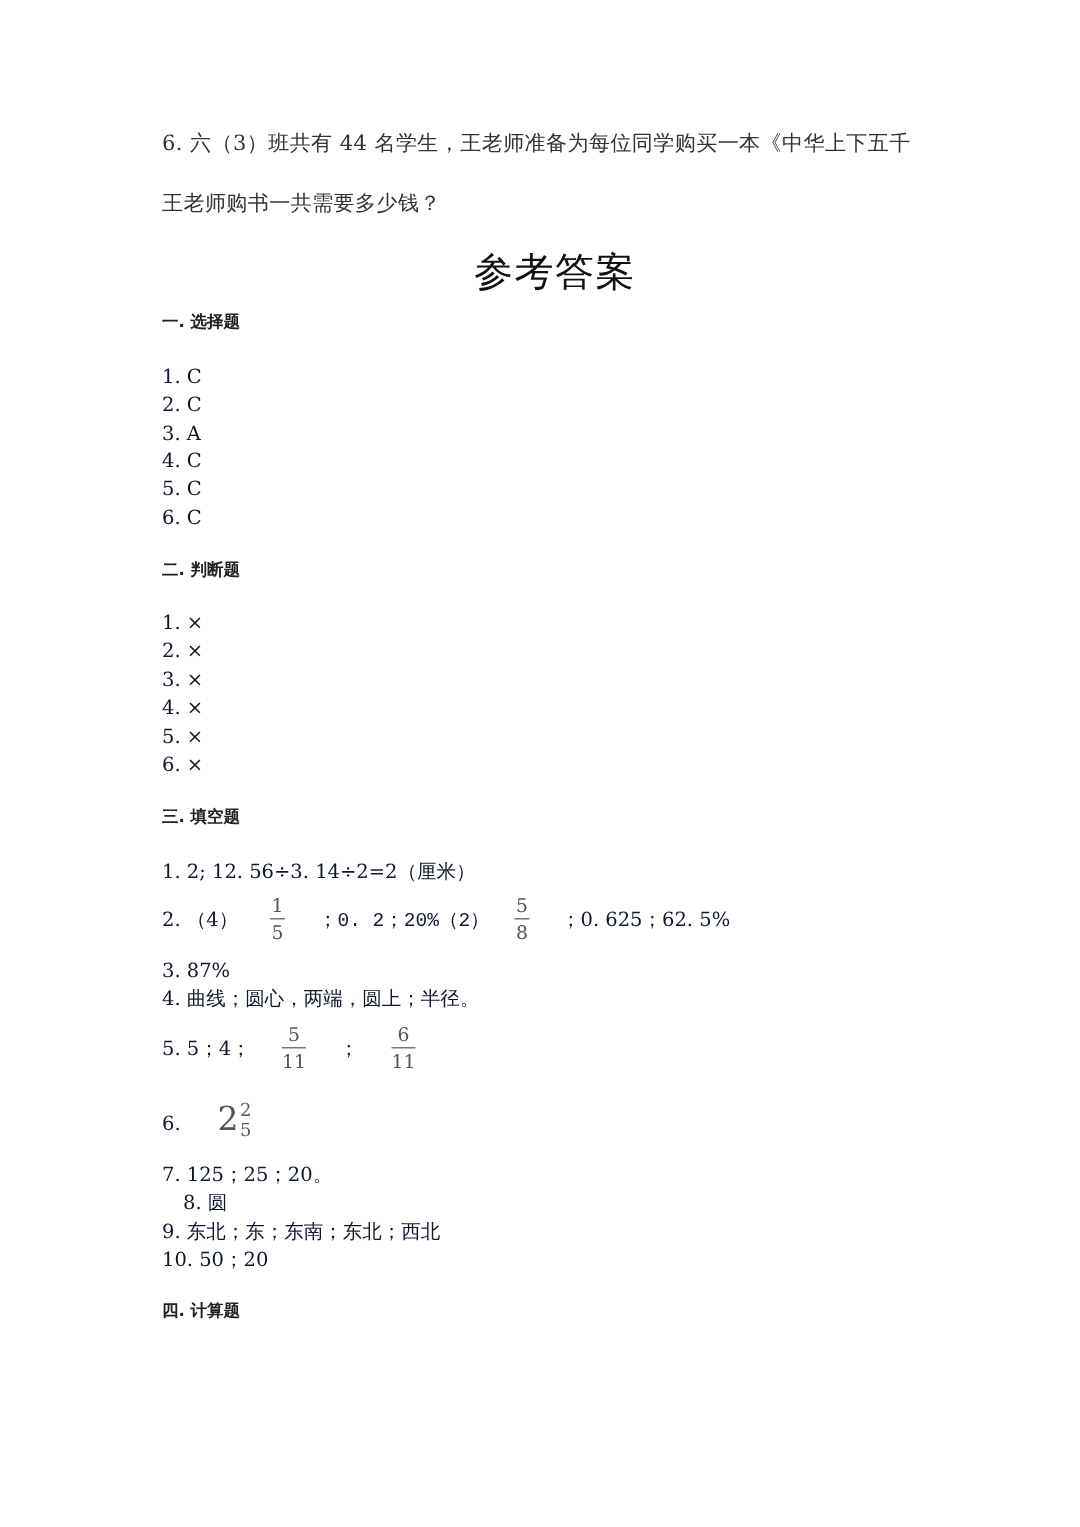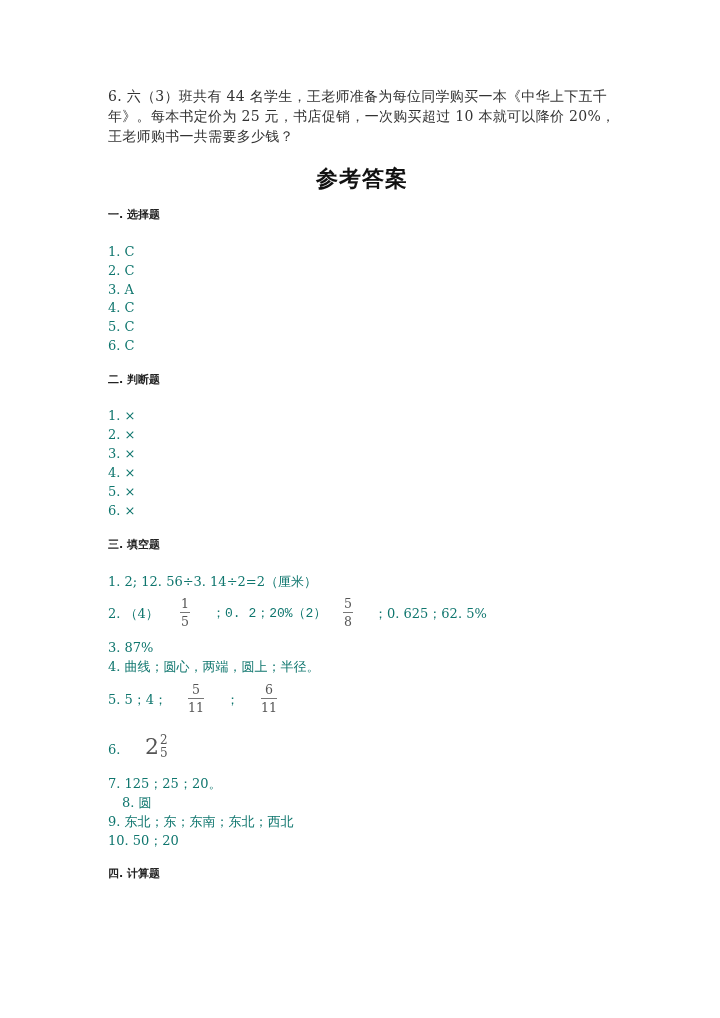--- a/index.html
+++ b/index.html
@@ -22,35 +22,35 @@
   }
   .abs { position: absolute; white-space: nowrap; }
   .q-line {
     font-size: 14px;
     line-height: 20px;
     color: #333;
     letter-spacing: 0.3px;
   }
   .answer-title {
     font-family: "DejaVu Sans", "Liberation Sans", sans-serif;
-    font-size: 22px;
-    font-weight: bold;
+    font-size: 26px;
+    font-weight: normal;
     color: #111;
     letter-spacing: 1px;
   }
   .section-heading {
     font-family: "DejaVu Sans", "Liberation Sans", sans-serif;
     font-size: 11px;
     font-weight: bold;
     color: #222;
   }
   .ans {
     font-size: 13px;
     line-height: 19px;
-    color: #0f766e;
+    color: #0f172a;
   }
   .frac {
     position: absolute;
     display: inline-flex;
     flex-direction: column;
     align-items: center;
     font-size: 12.5px;
     color: #555;
     line-height: 15px;
   }
@@ -78,21 +78,20 @@
     line-height: 13px;
     margin-left: 1px;
   }
 </style>
 </head>
 <body>
 
 <div class="page">
 
   <div class="abs q-line" style="left:108px; top:86px;">6. 六（3）班共有 44 名学生，王老师准备为每位同学购买一本《中华上下五千</div>
-  <div class="abs q-line" style="left:108px; top:106px;">年》。每本书定价为 25 元，书店促销，一次购买超过 10 本就可以降价 20%，</div>
   <div class="abs q-line" style="left:108px; top:126px;">王老师购书一共需要多少钱？</div>
 
   <div class="abs answer-title" style="left:316px; top:164px;">参考答案</div>
 
   <div class="abs section-heading" style="left:108px; top:207px;">一. 选择题</div>
   <div class="abs ans" style="left:108px; top:242px;">1. C</div>
   <div class="abs ans" style="left:108px; top:261px;">2. C</div>
   <div class="abs ans" style="left:108px; top:280px;">3. A</div>
   <div class="abs ans" style="left:108px; top:298px;">4. C</div>
   <div class="abs ans" style="left:108px; top:317px;">5. C</div>

